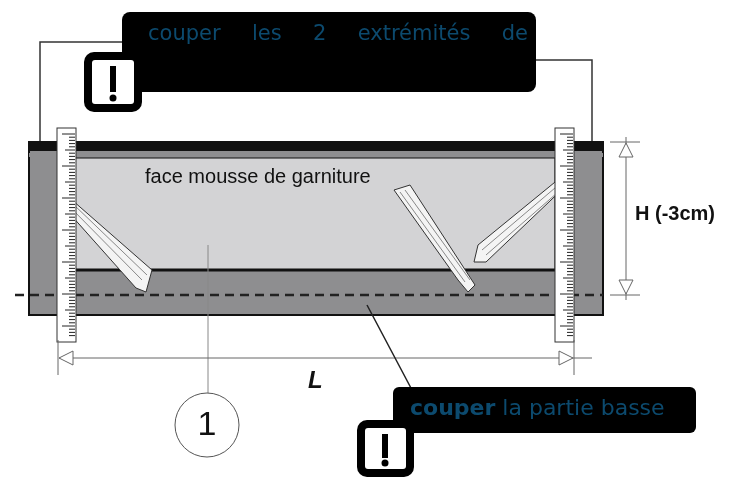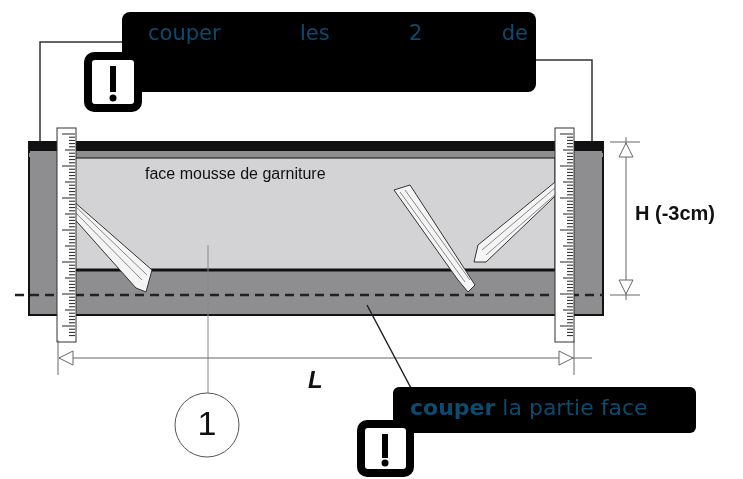--- a/index.html
+++ b/index.html
@@ -221,24 +221,25 @@
     <rect x="382" y="434" width="6" height="24" fill="#000"></rect>
     <circle cx="385" cy="463" r="3.5" fill="#000"></circle>
   </g>
 </svg>
 
 <div class="callout-text" style="left:148px;top:18px;width:380px;font-size:21px;line-height:30px;">
   <div style="display:flex;justify-content:space-between;">
     <span>couper</span>
     <span>les</span>
     <span>2</span>
+    <span>extrémités</span>
     <span>de</span>
   </div>
 </div>
 
 <div class="callout-text" style="left:410px;top:394px;font-size:22px;line-height:28px;white-space:nowrap;">
-  <span style="font-weight:bold;">couper</span><span> la partie face</span>
+  <span style="font-weight:bold;">couper</span><span> la partie basse</span>
 </div>
 
-<div class="label" style="left:145px;top:165px;font-size:16px;">face mousse de garniture</div>
+<div class="label" style="left:145px;top:165px;font-size:20px;">face mousse de garniture</div>
 <div class="label" style="left:635px;top:202px;font-size:20px;font-weight:bold;">H (-3cm)</div>
 <div class="label" style="left:308px;top:366px;font-size:24px;font-weight:bold;font-style:italic;">L</div>
 <div class="label" style="left:193px;top:404px;font-size:34px;width:28px;text-align:center;">1</div>
 
 </body></html>

